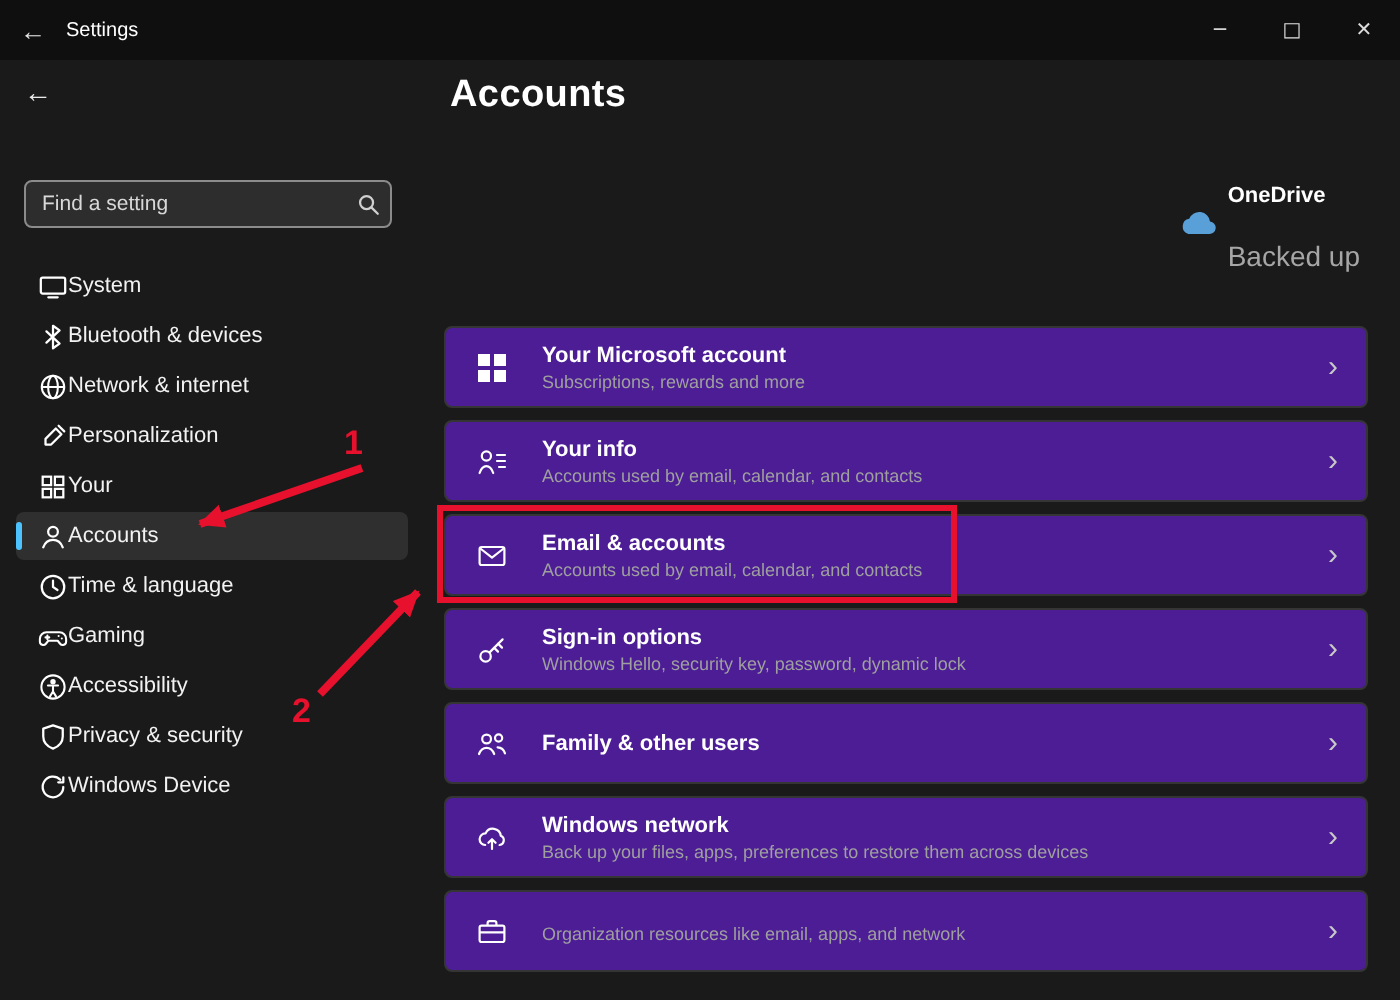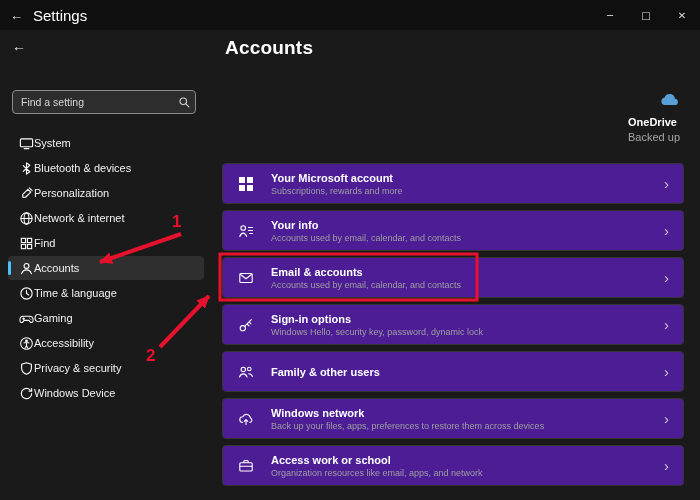--- a/index.html
+++ b/index.html
@@ -11,21 +11,21 @@
     font-family:"Liberation Sans","DejaVu Sans",sans-serif;
   }
   
   .titlebar {
     position:absolute; top:0; left:0; right:0; height:30px;
     background:#0f0f0f;
     display:flex; justify-content:space-between; align-items:center;
   }
   .tb-left { display:flex; align-items:center; gap:10px; padding-left:10px; }
   .tb-back { font-size:13px; color:#e6e6e6; cursor:pointer; }
-  .tb-title { font-size:15px; color:#ffffff; }
+  .tb-title { font-size:10px; color:#ffffff; }
   .tb-controls { display:flex; height:100%; }
   .tb-btn {
     width:36px; height:100%; border:none; background:transparent;
     color:#dcdcdc; font-size:10px; cursor:pointer;
     font-family:"DejaVu Sans",sans-serif;
   }
   
   .nav-back {
     position:absolute; left:6px; top:34px; width:26px; height:24px;
     background:transparent; border:none; color:#eaeaea; font-size:14px; cursor:pointer;
@@ -52,23 +52,23 @@
   .side-item .lbl { font-size:11px; color:#f2f2f2; white-space:nowrap; }
   .side-item.selected { background:#2f2f2f; }
   .side-item.selected::before {
     content:""; position:absolute; left:0; top:5px; bottom:5px; width:3px;
     border-radius:2px; background:#4cc2ff;
   }
   .sicon { width:16px; height:16px; display:flex; align-items:center; justify-content:center; }
   
   .main { position:absolute; left:212px; top:30px; right:0; bottom:0; }
   .page-title { position:absolute; left:13px; top:7px; font-size:19px; font-weight:700; letter-spacing:.2px; }
-  .onedrive { position:absolute; right:20px; top:62px; display:flex; gap:4px; align-items:flex-end;flex-direction:column; }
+  .onedrive { position:absolute; right:20px; top:62px; display:flex; gap:4px; align-items:center; }
   .od-name { font-size:11px; font-weight:700; color:#ffffff; }
-  .od-status { font-size:11px; color:#a6a6a6; margin-top:3px; }
+  .od-status { font-size:14px; color:#a6a6a6; margin-top:16px; }
   .cards { position:absolute; left:10px; right:16px; top:133px; }
   .card {
     height:41px; margin-bottom:6px; background:#4c1d95;
     border:1px solid #353535; border-radius:4px;
     display:flex; align-items:center; padding:0 14px; gap:16px; cursor:pointer;
   }
   .cicon { width:18px; display:flex; justify-content:center; align-items:center; flex-shrink:0; }
   .ctext { flex:1; min-width:0; }
   .ctitle { font-size:11px; font-weight:700; color:#ffffff; }
   .csub { font-size:9px; color:#9f9f9f; margin-top:2px; }
@@ -119,47 +119,47 @@
     <div class="side-item">
       <span class="sicon">
           <svg width="15" height="15" viewBox="0 0 16 16" fill="none" stroke="#fff" stroke-width="1.2" stroke-linecap="round" stroke-linejoin="round">
             <path d="M4.5 5l7 6.5L8 14V2l3.5 2.5-7 6.5"></path>
           </svg>
         </span>
       <span class="lbl">Bluetooth &amp; devices</span>
     </div>
     <div class="side-item">
       <span class="sicon">
-          <svg width="15" height="15" viewBox="0 0 16 16" fill="none" stroke="#fff" stroke-width="1.2" stroke-linecap="round" stroke-linejoin="round">
-            <path d="M9.5 3.5l3 3L7 12H4v-3z"></path>
-            <path d="M11 2l3 3"></path>
-          </svg>
-        </span>
-      <span class="lbl">Personalization</span>
-    </div>
-    <div class="side-item">
-      <span class="sicon">
           <svg width="15" height="15" viewBox="0 0 16 16" fill="none" stroke="#fff" stroke-width="1.1" stroke-linecap="round">
             <circle cx="8" cy="8" r="6"></circle>
             <ellipse cx="8" cy="8" rx="2.6" ry="6"></ellipse>
             <path d="M2.2 8h11.6"></path>
           </svg>
         </span>
       <span class="lbl">Network &amp; internet</span>
+    </div>
+    <div class="side-item">
+      <span class="sicon">
+          <svg width="15" height="15" viewBox="0 0 16 16" fill="none" stroke="#fff" stroke-width="1.2" stroke-linecap="round" stroke-linejoin="round">
+            <path d="M9.5 3.5l3 3L7 12H4v-3z"></path>
+            <path d="M11 2l3 3"></path>
+          </svg>
+        </span>
+      <span class="lbl">Personalization</span>
     </div>
     <div class="side-item">
       <span class="sicon">
           <svg width="15" height="15" viewBox="0 0 16 16" fill="none" stroke="#fff" stroke-width="1.2">
             <rect x="2.5" y="2.5" width="4.5" height="4.5"></rect>
             <rect x="9" y="2.5" width="4.5" height="4.5"></rect>
             <rect x="2.5" y="9" width="4.5" height="4.5"></rect>
             <rect x="9" y="9" width="4.5" height="4.5"></rect>
           </svg>
         </span>
-      <span class="lbl">Find</span>
+      <span class="lbl">Your</span>
     </div>
     <div class="side-item selected">
       <span class="sicon">
           <svg width="15" height="15" viewBox="0 0 16 16" fill="none" stroke="#fff" stroke-width="1.2" stroke-linecap="round">
             <circle cx="8" cy="5.2" r="2.6"></circle>
             <path d="M2.8 13.5c1-2.8 2.9-4 5.2-4s4.2 1.2 5.2 4"></path>
           </svg>
         </span>
       <span class="lbl">Accounts</span>
     </div>
@@ -316,21 +316,20 @@
     </div>
 
     <div class="card">
       <span class="cicon">
           <svg width="16" height="16" viewBox="0 0 16 16" fill="none" stroke="#fff" stroke-width="1.1" stroke-linejoin="round">
             <rect x="1.8" y="4.8" width="12.4" height="8.2" rx="1"></rect>
             <path d="M5.8 4.8V3.6a1 1 0 0 1 1-1h2.4a1 1 0 0 1 1 1v1.2M1.8 8.2h12.4"></path>
           </svg>
         </span>
       <div class="ctext">
-        <div class="ctitle">Access work or school</div>
         <div class="csub">Organization resources like email, apps, and network</div>
       </div>
       <span class="chev">›</span>
     </div>
 
   </div>
 </main>
 
 <svg class="annotations" width="700" height="500" viewBox="0 0 700 500">
   <defs>

